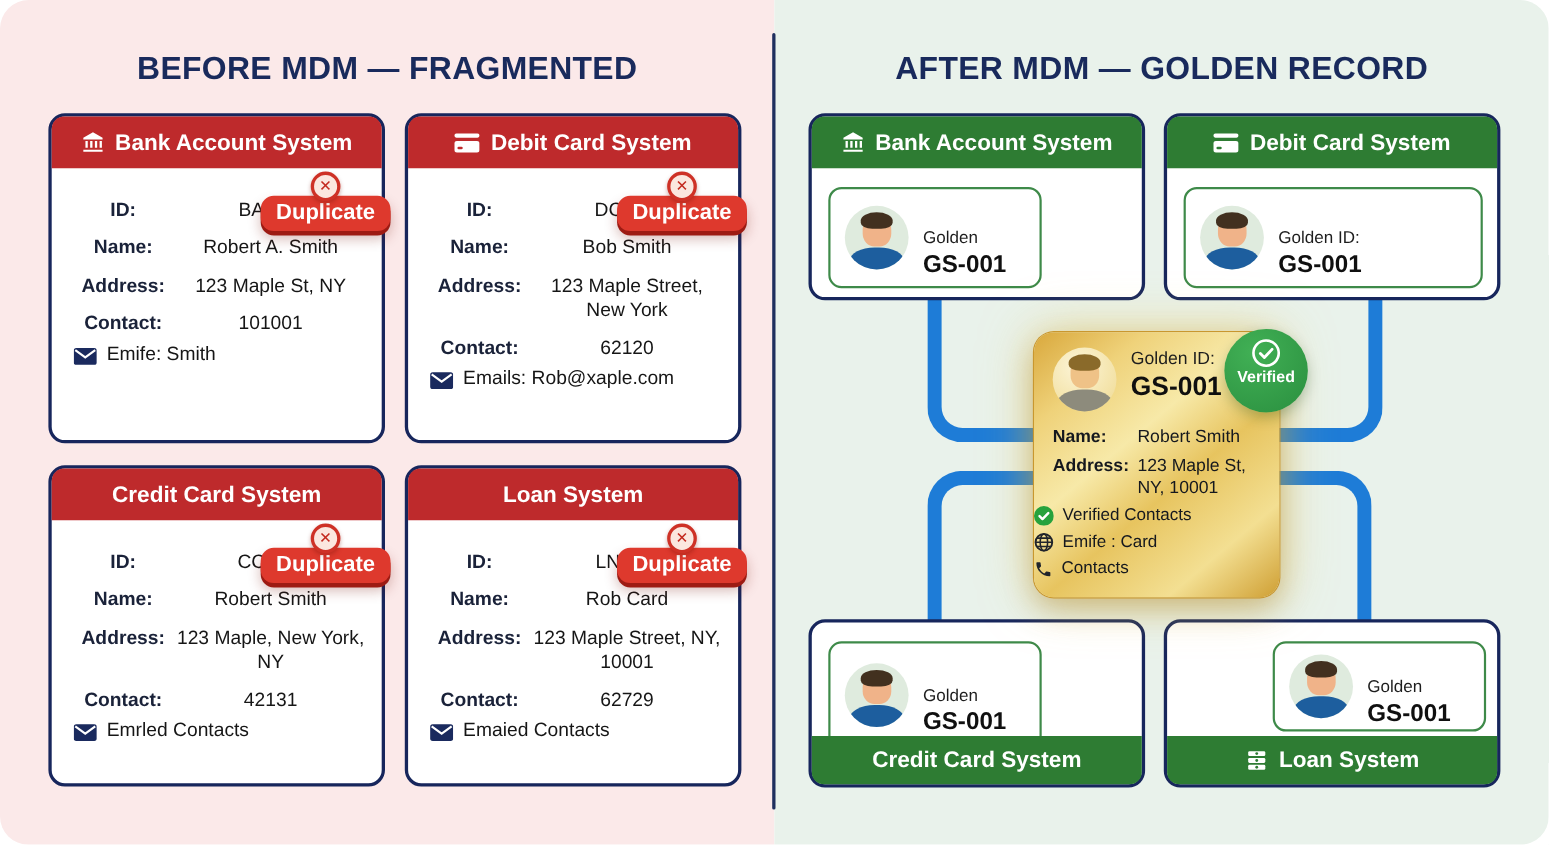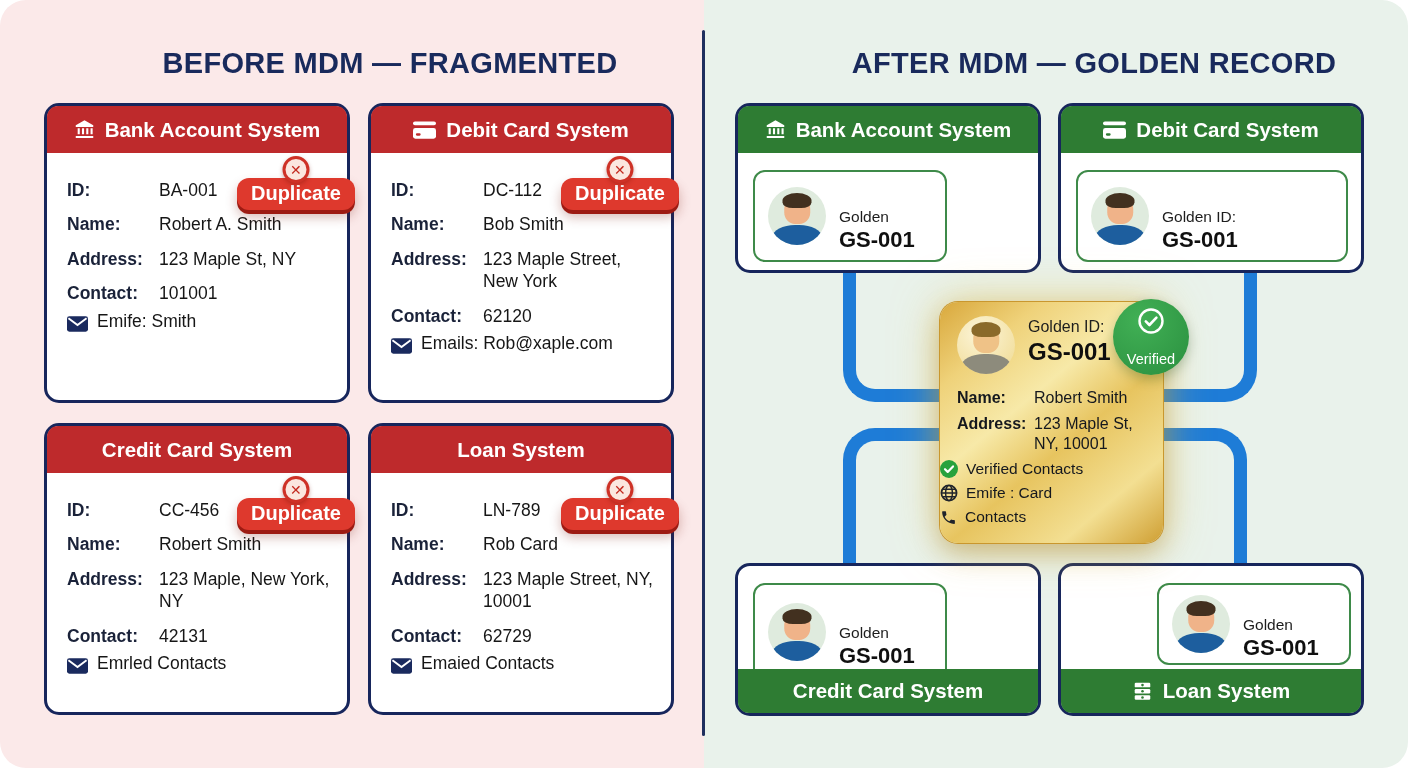--- a/index.html
+++ b/index.html
@@ -2,35 +2,35 @@
 <html><head>
 <meta charset="utf-8">
 <style>
   html,body{margin:0;padding:0;background:#ffffff;}
   body{font-family:"Liberation Sans","DejaVu Sans",sans-serif;-webkit-font-smoothing:antialiased;}
   .canvas{position:relative;width:1408px;height:768px;border-radius:26px;overflow:hidden;background:#fff;}
   .panel{position:absolute;top:0;height:768px;}
   .panel.left{left:0;width:704px;background:#FBE9E9;}
   .panel.right{left:704px;width:704px;background:#E9F2EB;}
   .divider{position:absolute;left:702px;top:30px;width:3px;height:706px;background:#1F2F5E;border-radius:2px;z-index:4;}
-  .big-title{position:absolute;top:47px;left:0;width:100%;text-align:center;font-size:29px;font-weight:800;color:#192A5C;letter-spacing:.3px;padding-left:38px;}
+  .big-title{position:absolute;top:47px;left:0;width:100%;text-align:center;font-size:29px;font-weight:800;color:#192A5C;letter-spacing:.3px;}
 
   
   .card{position:absolute;background:#fff;border:3px solid #17265C;border-radius:15px;box-sizing:border-box;}
   .hdr{height:47px;display:flex;align-items:center;justify-content:center;gap:10px;color:#fff;
        font-weight:700;font-size:20.5px;border-radius:11px 11px 0 0;}
   .hdr.red{background:#BE2A2C;--hdr:#BE2A2C;}
   .hdr.green{background:#2E7C33;--hdr:#2E7C33;}
   .band{position:absolute;left:0;right:0;bottom:0;height:44px;display:flex;align-items:center;justify-content:center;
         gap:10px;color:#fff;font-weight:700;font-size:20.5px;border-radius:0 0 11px 11px;background:#2E7C33;--hdr:#2E7C33;z-index:3;}
   .hicon{display:flex;align-items:center;}
 
   
   .rows{padding:26px 14px 0 20px;}
-  .row{display:grid;grid-template-columns:90px 1fr;column-gap:2px;margin-bottom:12px;font-size:17.5px;line-height:1.28;}
+  .row{display:grid;grid-template-columns:90px 1fr;column-gap:2px;margin-bottom:12px;font-size:17.5px;line-height:1.28;text-align:center;}
   .lbl{font-weight:700;color:#1A2239;}
   .val{color:#161616;}
   .email{display:flex;align-items:flex-end;gap:9px;font-size:17.5px;color:#161616;margin-top:2px;padding-left:0px;}
 
   .dup{position:absolute;top:72px;right:-8px;background:#DE392D;color:#fff;font-weight:700;font-size:20px;
        padding:4px 14px 5px;border-radius:12px;box-shadow:0 4px 0 #9D1B13,0 7px 12px rgba(120,20,10,.3);z-index:5;}
   .dup-x{position:absolute;top:-22px;left:50%;transform:translateX(-50%);width:27px;height:27px;border-radius:50%;
        background:#FBE7DF;border:3px solid #CE3126;color:#C3291E;font-size:14px;font-weight:700;
        display:flex;align-items:center;justify-content:center;box-sizing:border-box;box-shadow:0 2px 4px rgba(120,20,10,.35);}
 
@@ -65,21 +65,21 @@
   .gc-avatar{position:absolute;left:17px;top:14px;}
   .g-row{position:absolute;left:17px;display:grid;grid-template-columns:77px 1fr;font-size:16px;line-height:1.25;}
   .g-row .lbl{color:#15181e;}
   .g-row .val{color:#15181e;}
   .feature{position:absolute;left:0;display:flex;align-items:flex-end;gap:8px;font-size:15.5px;color:#15181e;}
 
   .verified{position:absolute;left:1113px;top:299px;width:76px;height:76px;border-radius:50%;z-index:6;
        background:radial-gradient(circle at 35% 28%,#41B055,#2A8F3F);display:flex;flex-direction:column;align-items:center;
        color:#fff;box-shadow:0 5px 12px rgba(0,60,10,.25);}
   .verified .vc{margin-top:9px;}
-  .verified .vt{font-size:14.5px;font-weight:400;margin-top:17px;}
+  .verified .vt{font-size:14.5px;font-weight:700;margin-top:1px;}
 
   svg{display:block;}
 </style>
 </head>
 <body>
 
 <div class="canvas">
 
   <div class="panel left">
     <div class="big-title">BEFORE MDM — FRAGMENTED</div>

